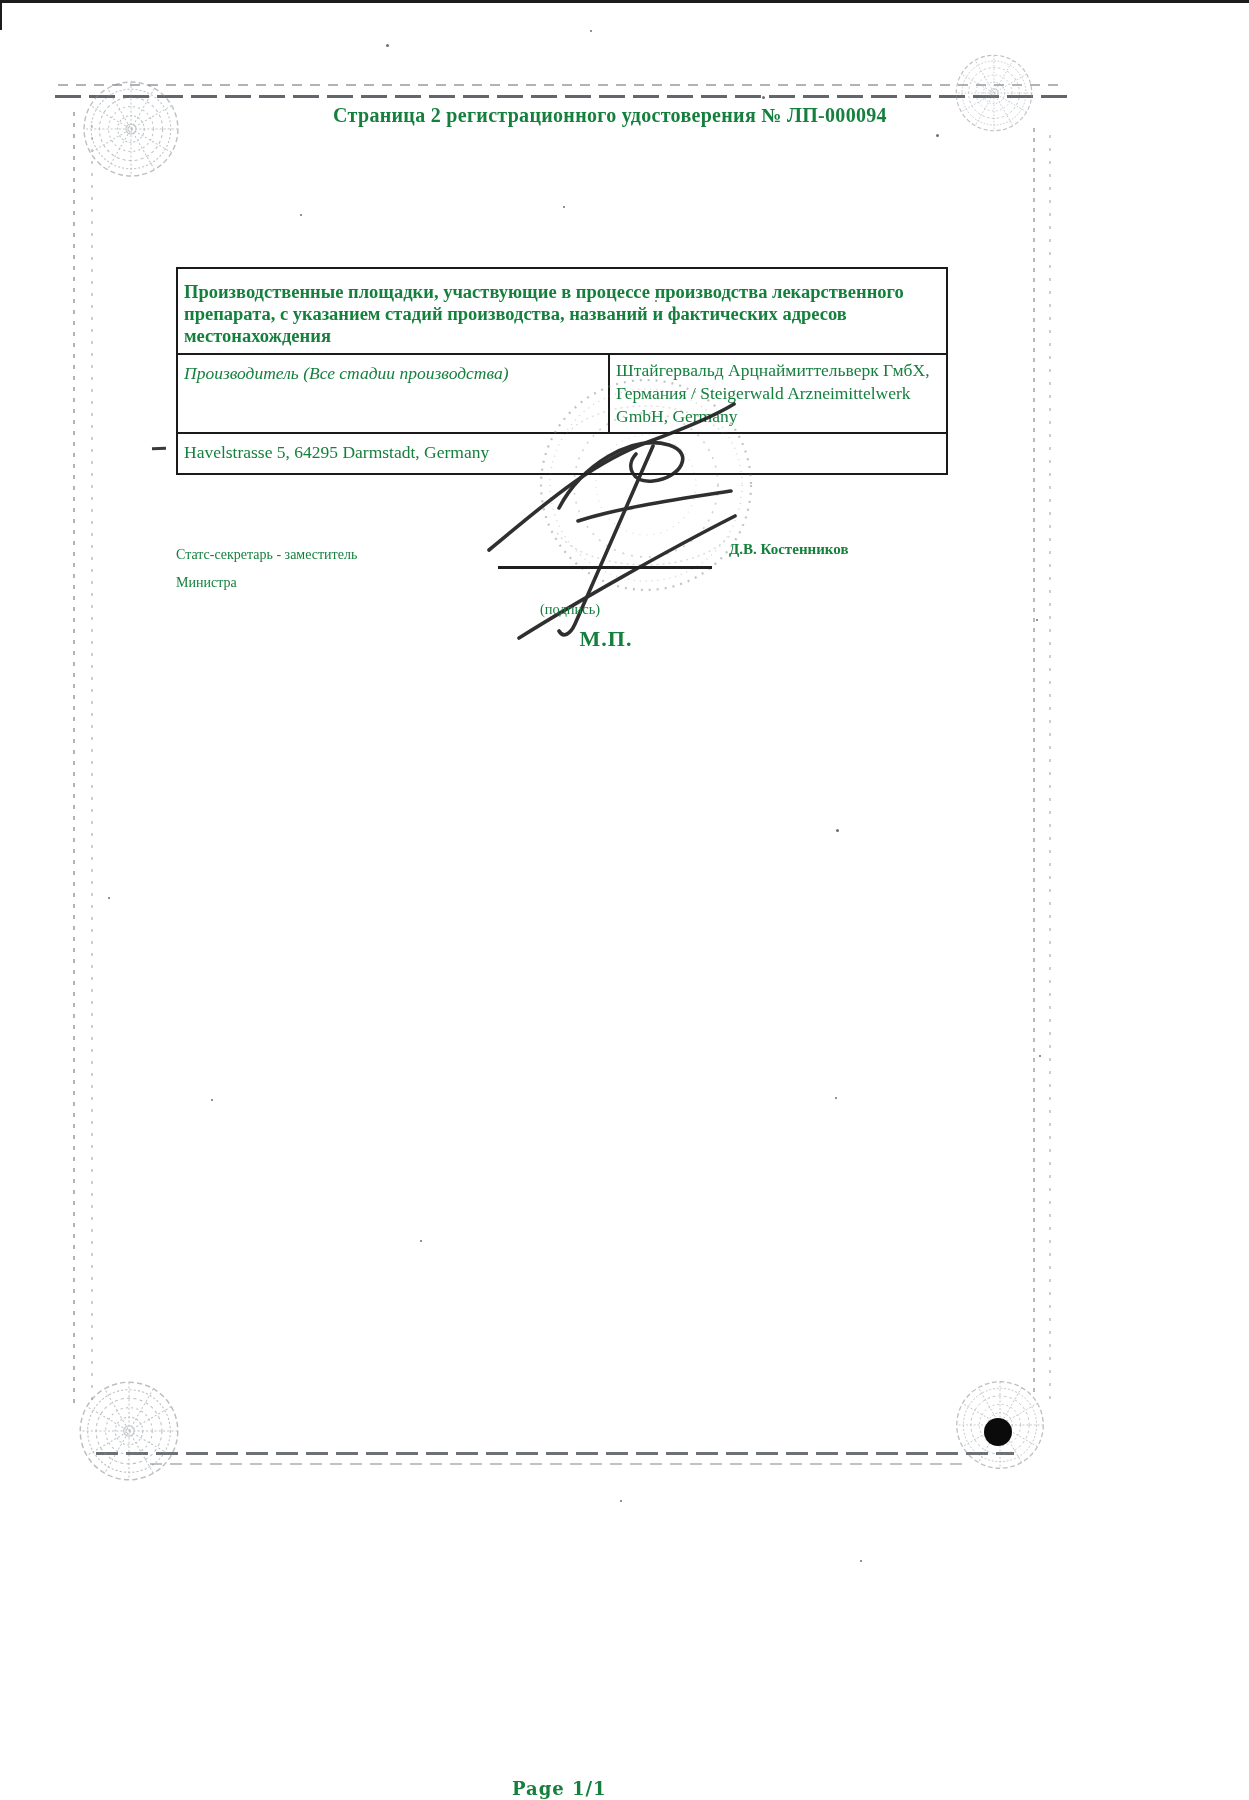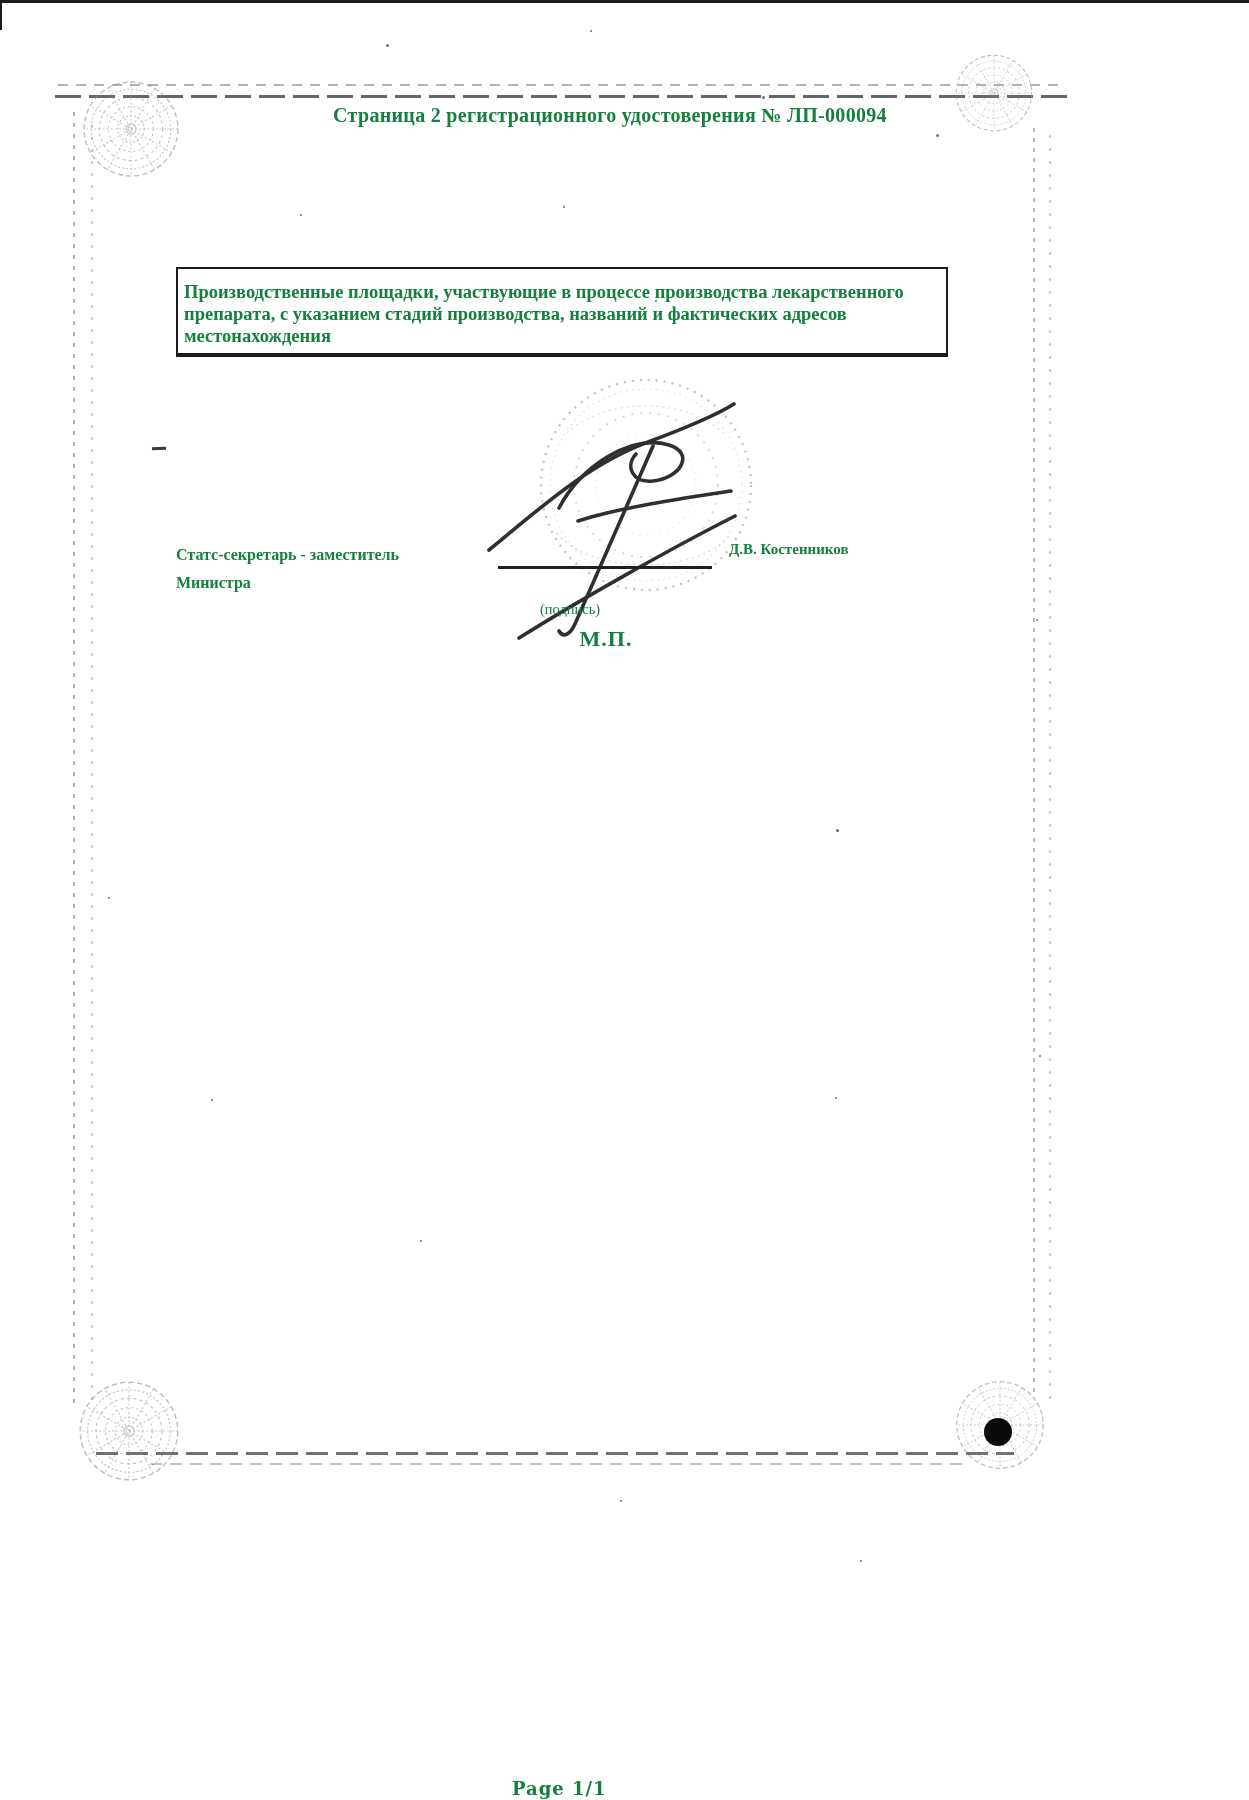--- a/index.html
+++ b/index.html
@@ -54,21 +54,21 @@
   .prod-table .cr{flex:1;padding:4px 6px;line-height:23px;}
   .prod-table .ca{padding:8px 6px 10px 6px;}
 
   .margin-dash{position:absolute;left:152px;top:447px;width:14px;height:3px;
     background:#3a3a3a;transform:rotate(-3deg);}
 
   
   .stamp{position:absolute;left:527px;top:373px;width:238px;height:228px;opacity:.55;}
   .signature{position:absolute;left:483px;top:388px;width:258px;height:258px;}
   .sig-line{position:absolute;left:498px;top:566px;width:214px;height:3px;background:#1f1f1f;}
-  .sig-title{position:absolute;left:176px;top:541px;font-size:16px;font-weight:bold;line-height:28px;}
+  .sig-title{position:absolute;left:176px;top:541px;font-size:14px;font-weight:normal;line-height:28px;}
   .sig-name{position:absolute;left:729px;top:541px;font-size:15px;font-weight:bold;}
   .sig-caption{position:absolute;left:540px;top:601px;width:130px;text-align:left;font-size:14.5px;}
   .sig-seal{position:absolute;left:556px;top:626px;width:100px;text-align:center;
     font-size:22px;font-weight:bold;letter-spacing:1px;}
 
   
   .doc-footer{position:absolute;left:512px;top:1778px;font-size:18px;font-weight:bold;
     font-family:"DejaVu Serif",serif;letter-spacing:1px;}
 
   
@@ -124,20 +124,25 @@
     </svg>
   <svg class="rosette r-br" viewBox="0 0 100 100">
       <use href="#rosette"></use>
     </svg>
   <div class="black-dot"></div>
 
   <div class="doc-header">Страница 2 регистрационного удостоверения № ЛП-000094</div>
 
   <div class="prod-table">
     <div class="th">Производственные площадки, участвующие в процессе производства лекарственного препарата, с указанием стадий производства, названий и фактических адресов местонахождения</div>
+    <div class="row2">
+      <div class="cl">Производитель (Все стадии производства)</div>
+      <div class="cr">Штайгервальд Арцнаймиттельверк ГмбХ, Германия / Steigerwald Arzneimittelwerk GmbH, Germany</div>
+    </div>
+    <div class="ca">Havelstrasse 5, 64295 Darmstadt, Germany</div>
   </div>
 
   <div class="margin-dash"></div>
 
   <svg class="stamp" viewBox="0 0 238 228">
     <g fill="none" stroke="#70767c">
       <circle cx="119" cy="112" r="105" stroke-width="2.2" stroke-dasharray="2 6" opacity=".8"></circle>
       <circle cx="119" cy="112" r="96" stroke-width="1.4" stroke-dasharray="1 5" opacity=".55"></circle>
       <circle cx="119" cy="112" r="72" stroke-width="1.6" stroke-dasharray="2 7" opacity=".6"></circle>
       <circle cx="119" cy="112" r="50" stroke-width="1.2" stroke-dasharray="1 6" opacity=".45"></circle>

